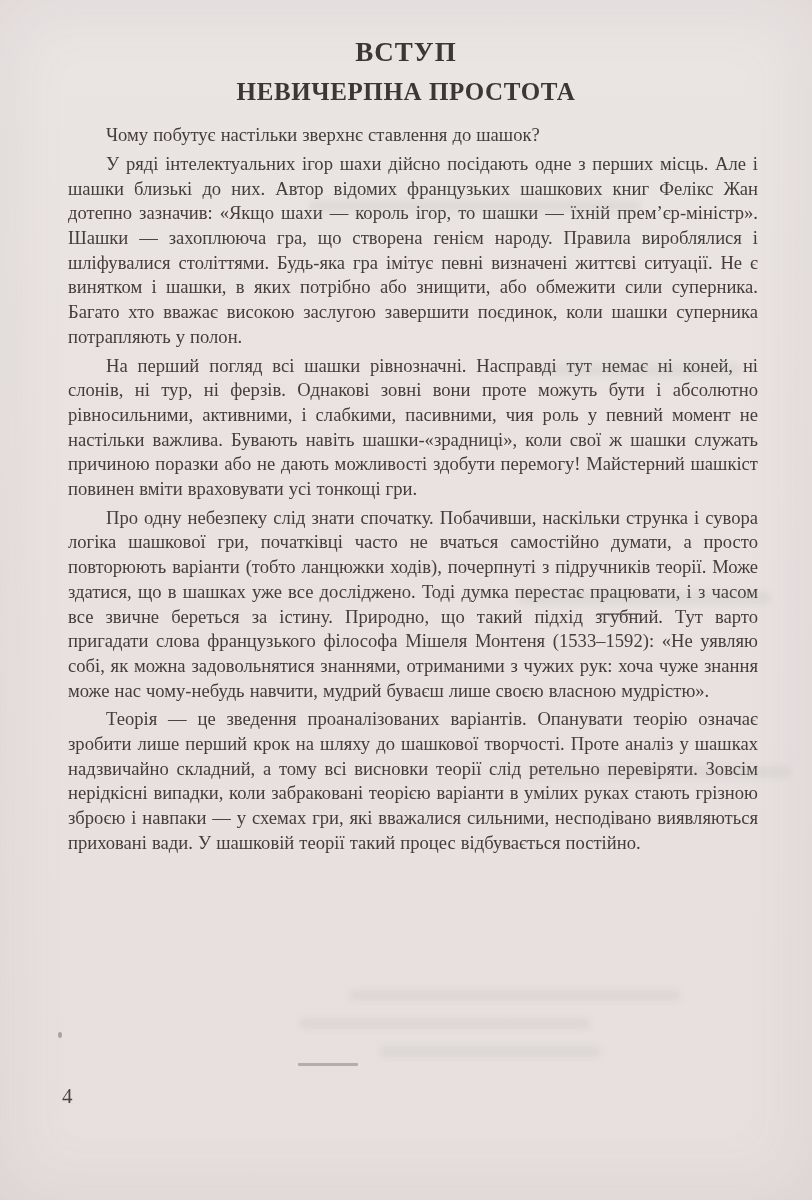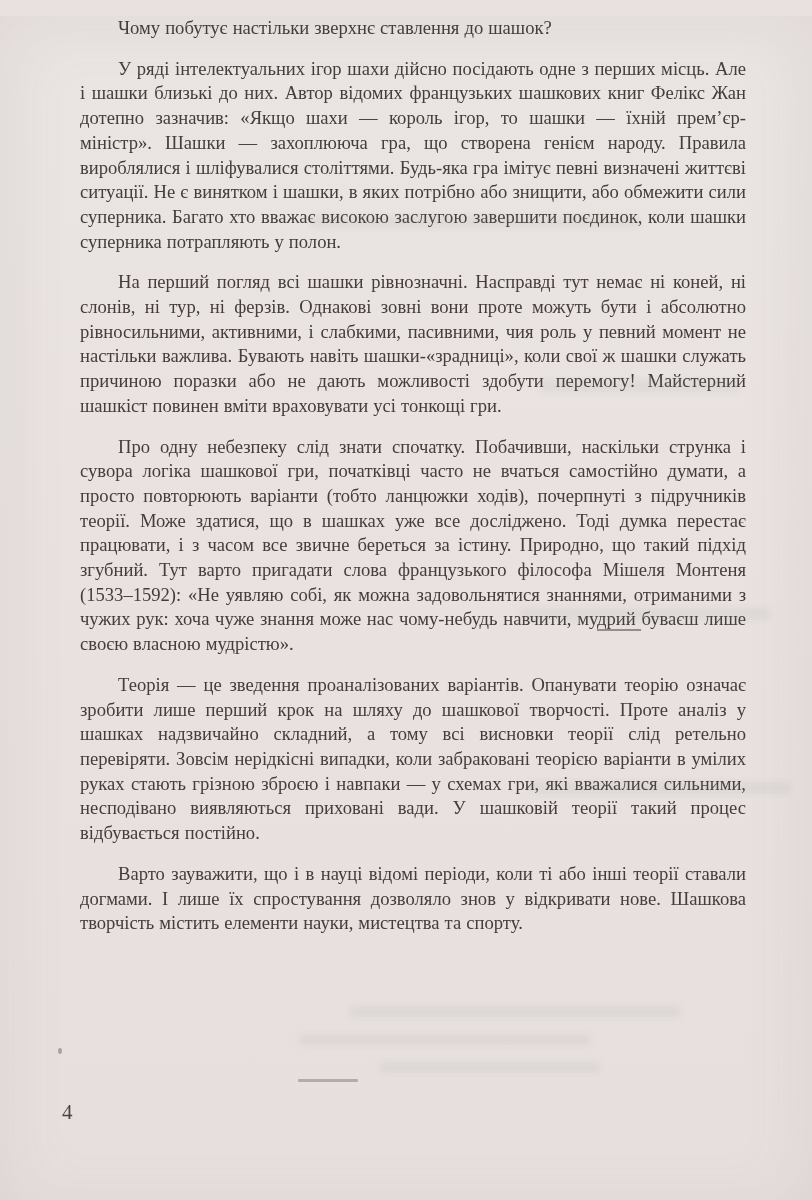--- a/index.html
+++ b/index.html
@@ -42,21 +42,21 @@
   .body-text {
     position: relative;
     margin: 0 50px 0 64px;   
     font-size: 18.6px;
     line-height: 24.7px;
     text-align: justify;
     hyphens: none;
     word-spacing: 0.4px;
   }
   .body-text p {
-    margin: 16px;
+    margin: 4px;
     text-indent: 38px;
   }
   .page-number {
     position: absolute;
     left: 62px;
     top: 1084px;
     font-size: 21px;
     color: #4a433e;
   }
   
@@ -92,28 +92,31 @@
     background: rgba(82,72,62,0.55);
     filter: blur(0.4px);
     pointer-events: none;
   }
 </style>
 </head>
 <body>
 
 <div class="page">
 
+  <div class="headings">
+    <h1 class="chapter">ВСТУП</h1>
+    <h2 class="section">НЕВИЧЕРПНА ПРОСТОТА</h2>
+  </div>
 
   <div class="body-text">
     <p>Чому побутує настільки зверхнє ставлення до шашок?</p>
     <p>У ряді інтелектуальних ігор шахи дійсно посідають одне з перших місць. Але і шашки близькі до них. Автор відомих французьких шашкових книг Фелікс Жан дотепно зазначив: «Якщо шахи — король ігор, то шашки — їхній прем’єр-міністр». Шашки — захоплююча гра, що створена генієм народу. Правила вироблялися і шліфувалися століттями. Будь-яка гра імітує певні визначені життєві ситуації. Не є винятком і шашки, в яких потрібно або знищити, або обмежити сили суперника. Багато хто вважає високою заслугою завершити поєдинок, коли шашки суперника потрапляють у полон.</p>
     <p>На перший погляд всі шашки рівнозначні. Насправді тут немає ні коней, ні слонів, ні тур, ні ферзів. Однакові зовні вони проте можуть бути і абсолютно рівносильними, активними, і слабкими, пасивними, чия роль у певний момент не настільки важлива. Бувають навіть шашки-«зрадниці», коли свої ж шашки служать причиною поразки або не дають можливості здобути перемогу! Майстерний шашкіст повинен вміти враховувати усі тонкощі гри.</p>
     <p>Про одну небезпеку слід знати спочатку. Побачивши, наскільки струнка і сувора логіка шашкової гри, початківці часто не вчаться самостійно думати, а просто повторюють варіанти (тобто ланцюжки ходів), почерпнуті з підручників теорії. Може здатися, що в шашках уже все досліджено. Тоді думка перестає працювати, і з часом все звичне береться за істину. Природно, що такий підхід згубний. Тут варто пригадати слова французького філософа Мішеля Монтеня (1533–1592): «Не уявляю собі, як можна задовольнятися знаннями, отриманими з чужих рук: хоча чуже знання може нас чому-небудь навчити, мудрий буваєш лише своєю власною мудрістю».</p>
     <p>Теорія — це зведення проаналізованих варіантів. Опанувати теорію означає зробити лише перший крок на шляху до шашкової творчості. Проте аналіз у шашках надзвичайно складний, а тому всі висновки теорії слід ретельно перевіряти. Зовсім нерідкісні випадки, коли забраковані теорією варіанти в умілих руках стають грізною зброєю і навпаки — у схемах гри, які вважалися сильними, несподівано виявляються приховані вади. У шашковій теорії такий процес відбувається постійно.</p>
-    <p>Варто зауважити, що і в науці відомі періоди, коли ті або інші теорії ставали догмами. І лише їх спростування дозволяло знов у відкривати нове. Шашкова творчість містить елементи науки, мистецтва та спорту.</p>
   </div>
 
   <div class="ghost" style="left:310px; top:200px; width:330px; height:12px;"></div>
   <div class="ghost" style="left:540px; top:364px; width:200px; height:12px;"></div>
   <div class="ghost" style="left:520px; top:592px; width:250px; height:12px;"></div>
   <div class="ghost" style="left:530px; top:766px; width:260px; height:12px;"></div>
   <div class="ghost" style="left:350px; top:990px; width:330px; height:11px;"></div>
   <div class="ghost" style="left:300px; top:1018px; width:290px; height:11px;"></div>
   <div class="ghost" style="left:380px; top:1046px; width:220px; height:11px;"></div>
   <div class="mark" style="left:298px; top:1063px; width:60px; height:3px;"></div>

